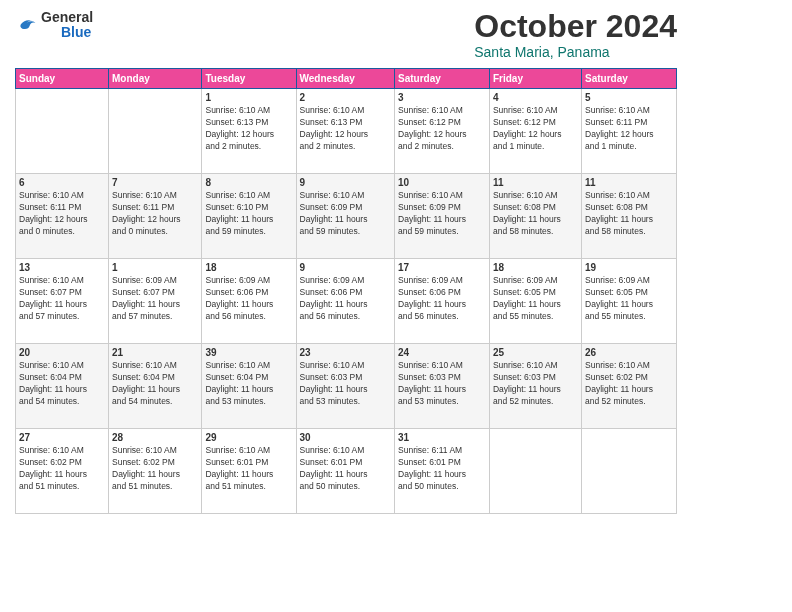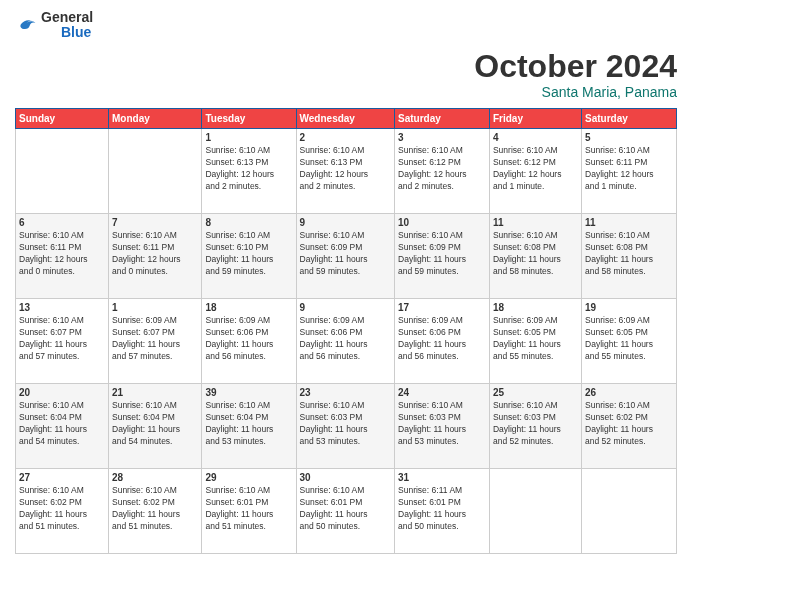--- a/index.html
+++ b/index.html
@@ -33,41 +33,40 @@
       color: #333;
       line-height: 1.1;
     }
     .logo-text .general { display: block; }
     .logo-text .blue { display: block; color: #1a6abf; padding-left: 20px; }
     .logo-bird {
       width: 22px;
       height: 22px;
     }
     .title-area {
-      text-align: right;
-      margin-top: 40px;
+      text-align: left;
     }
     .month-title {
       font-size: 32px;
       font-weight: bold;
       color: #333;
       line-height: 1;
     }
     .subtitle {
       font-size: 14px;
       color: #0f766e;
       margin-top: 2px;
     }
     .calendar {
       width: 100%;
       border-collapse: collapse;
       font-size: 9px;
     }
     .calendar thead th {
-      background: #ef4444;
+      background: #ec4899;
       color: #fff;
       padding: 4px 3px;
       text-align: left;
       font-size: 10px;
       font-weight: bold;
       border: 1px solid #1a5a9e;
     }
     .calendar tbody td {
       border: 1px solid #ccc;
       vertical-align: top;

